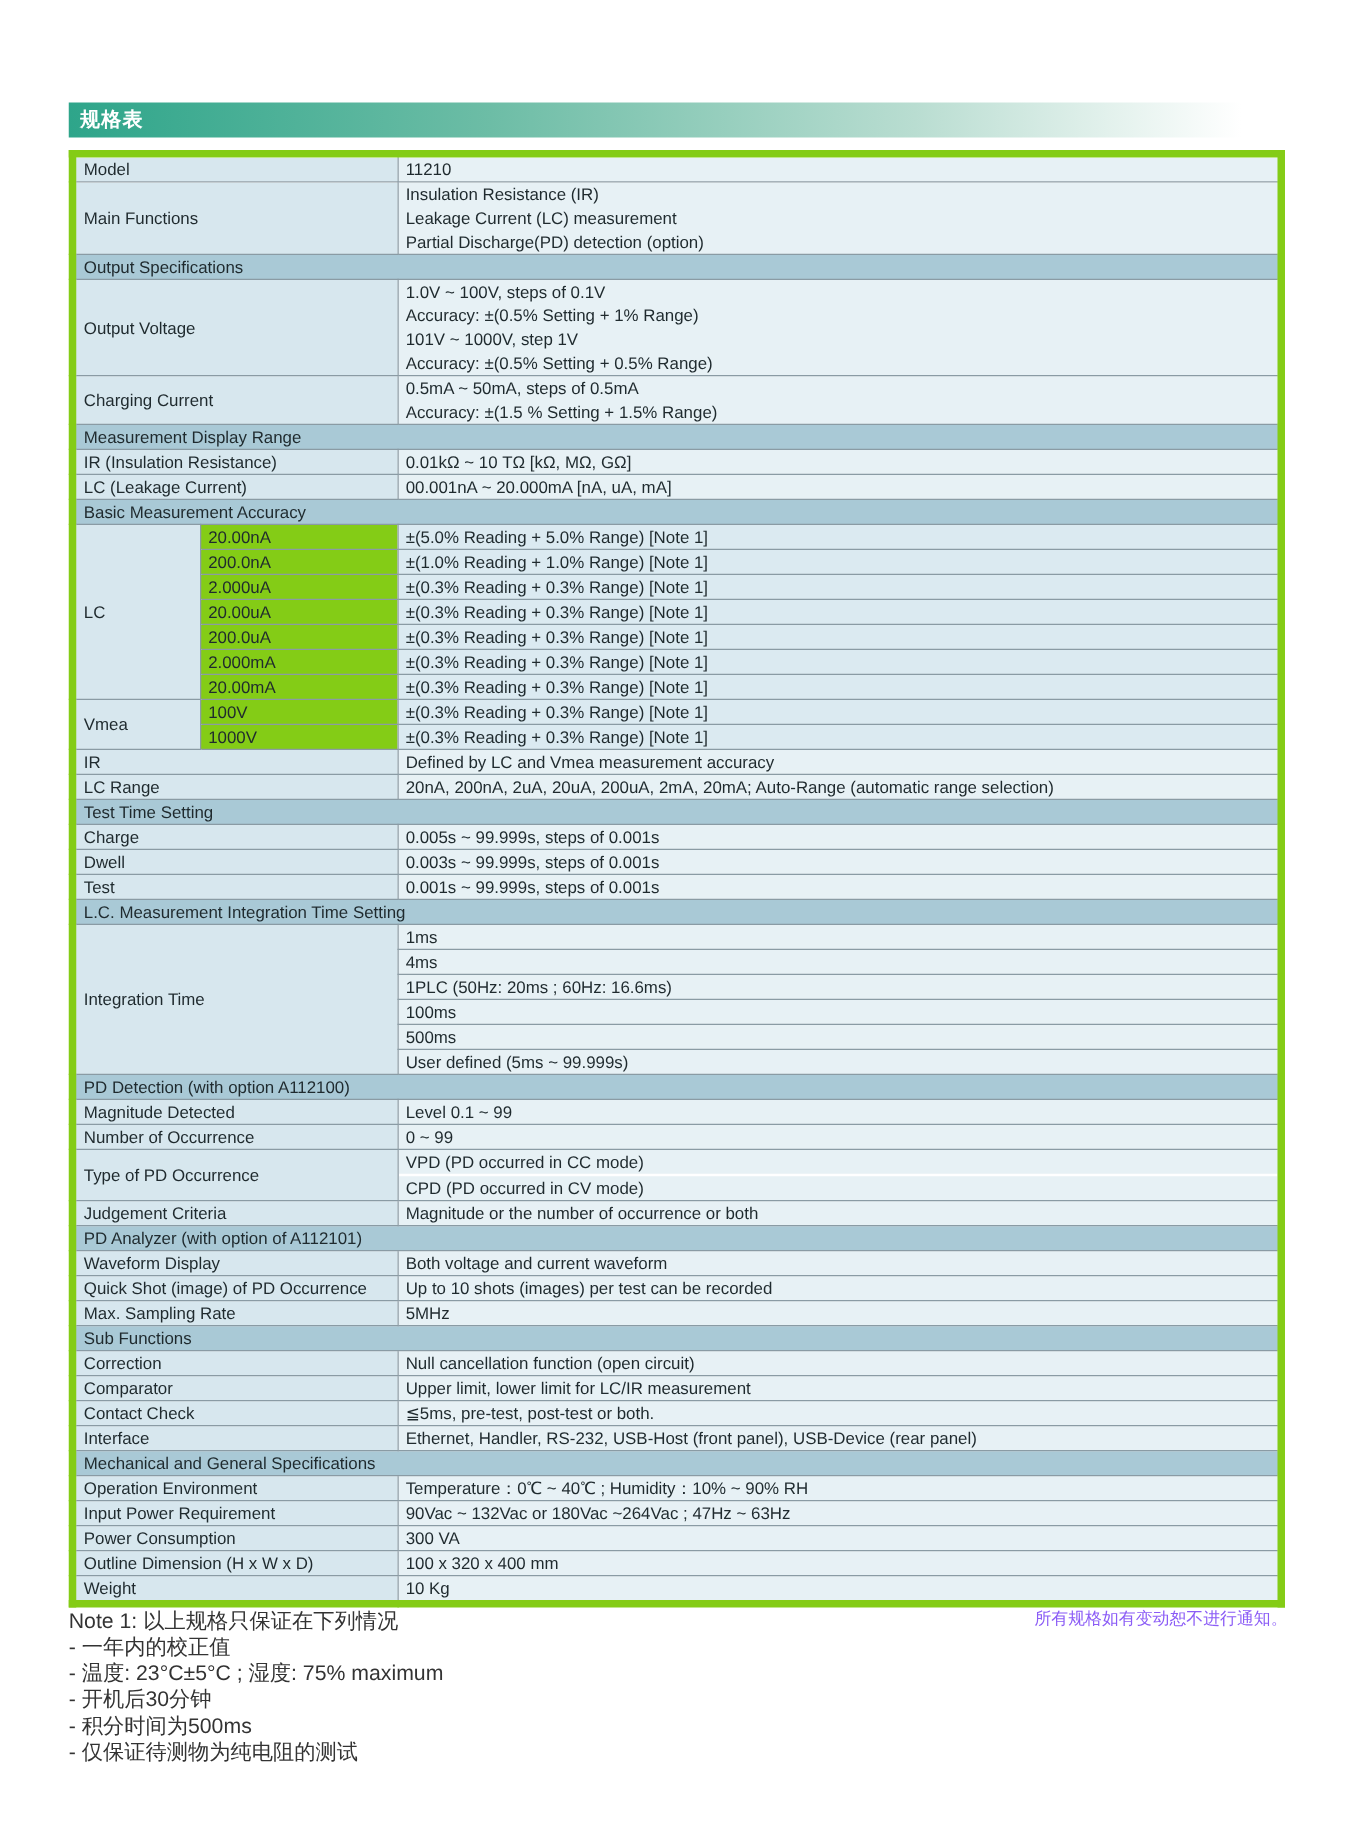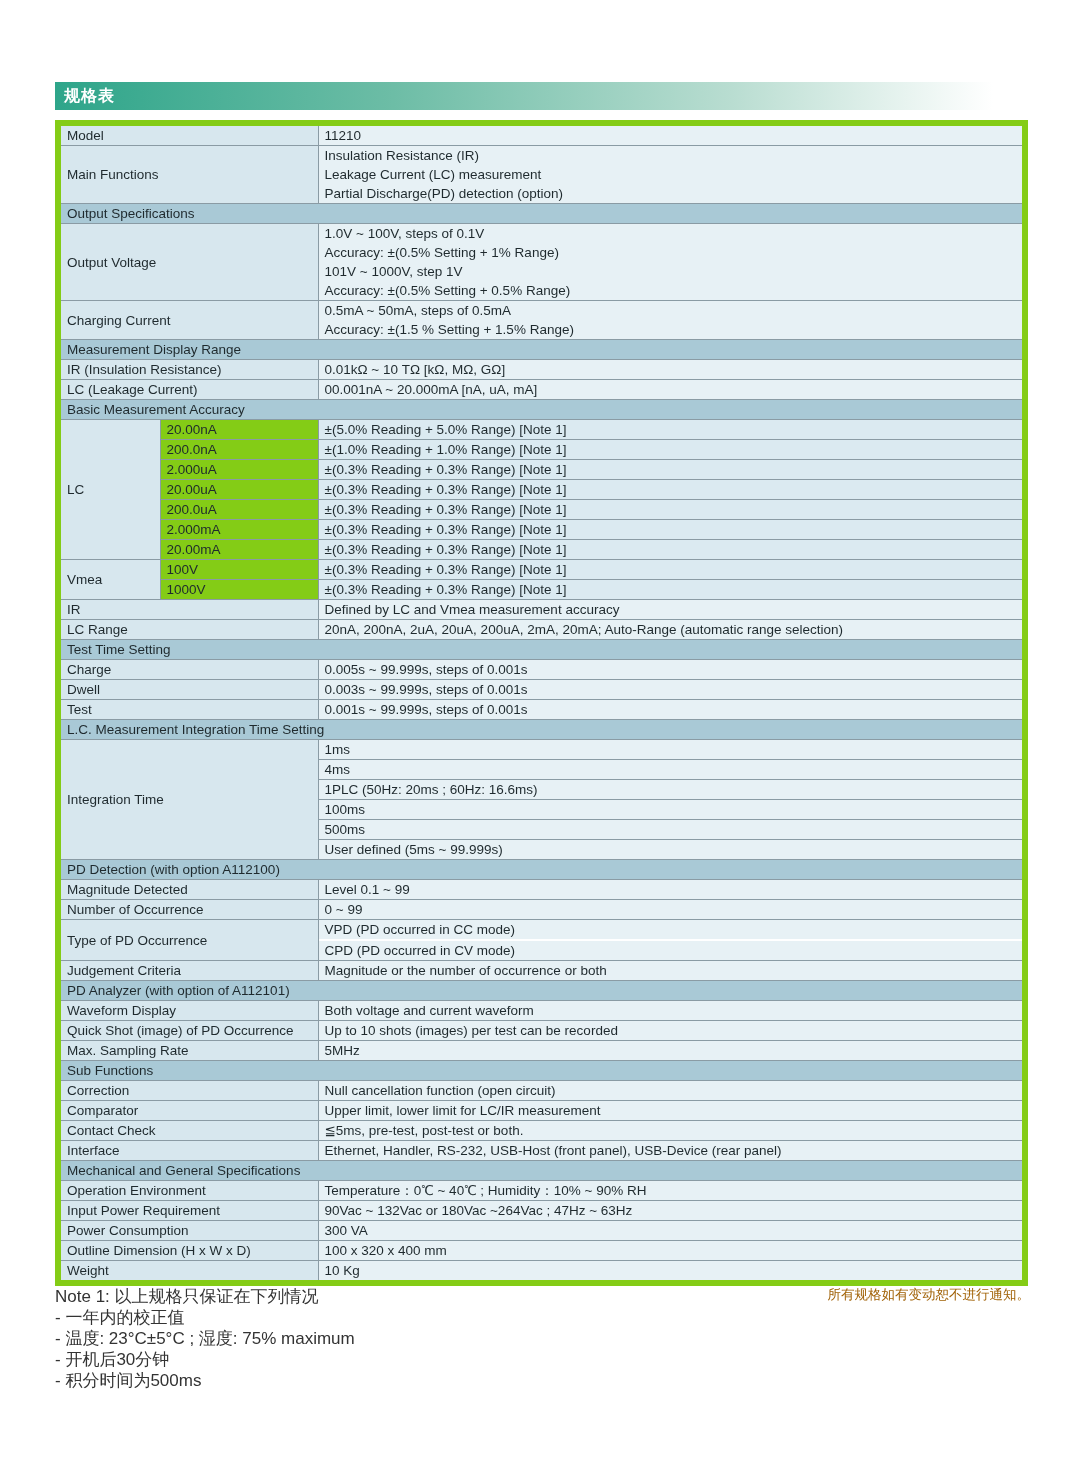--- a/index.html
+++ b/index.html
@@ -40,21 +40,21 @@
   .line{display:block;}
   .line.sep{border-top:2px solid #ffffff;margin:0 -6px;padding:0 6px;}
 
   .notes{
     position:absolute;left:55px;top:1286px;width:967px;
     font-size:17px;line-height:21px;color:#333;
   }
   .notes .note-item{display:block;}
   .note-right{
     position:absolute;right:46px;top:1286px;
-    font-size:13.5px;color:#a16207;
+    font-size:13.5px;color:#8b5cf6;
   }
 </style>
 </head>
 <body>
 
 <div class="page">
 
   <div class="title-bar">
     <span class="title-text">规格表</span>
   </div>
@@ -275,17 +275,18 @@
       </tr>
     </tbody>
   </table>
 
   <div class="notes">
     <span class="note-item">Note 1: 以上规格只保证在下列情况</span>
     <span class="note-item">- 一年内的校正值</span>
     <span class="note-item">- 温度: 23°C±5°C ; 湿度: 75% maximum</span>
     <span class="note-item">- 开机后30分钟</span>
     <span class="note-item">- 积分时间为500ms</span>
+    <span class="note-item">- 仅保证待测物为纯电阻的测试</span>
   </div>
 
   <div class="note-right">所有规格如有变动恕不进行通知。</div>
 
 </div>
 
 </body></html>

